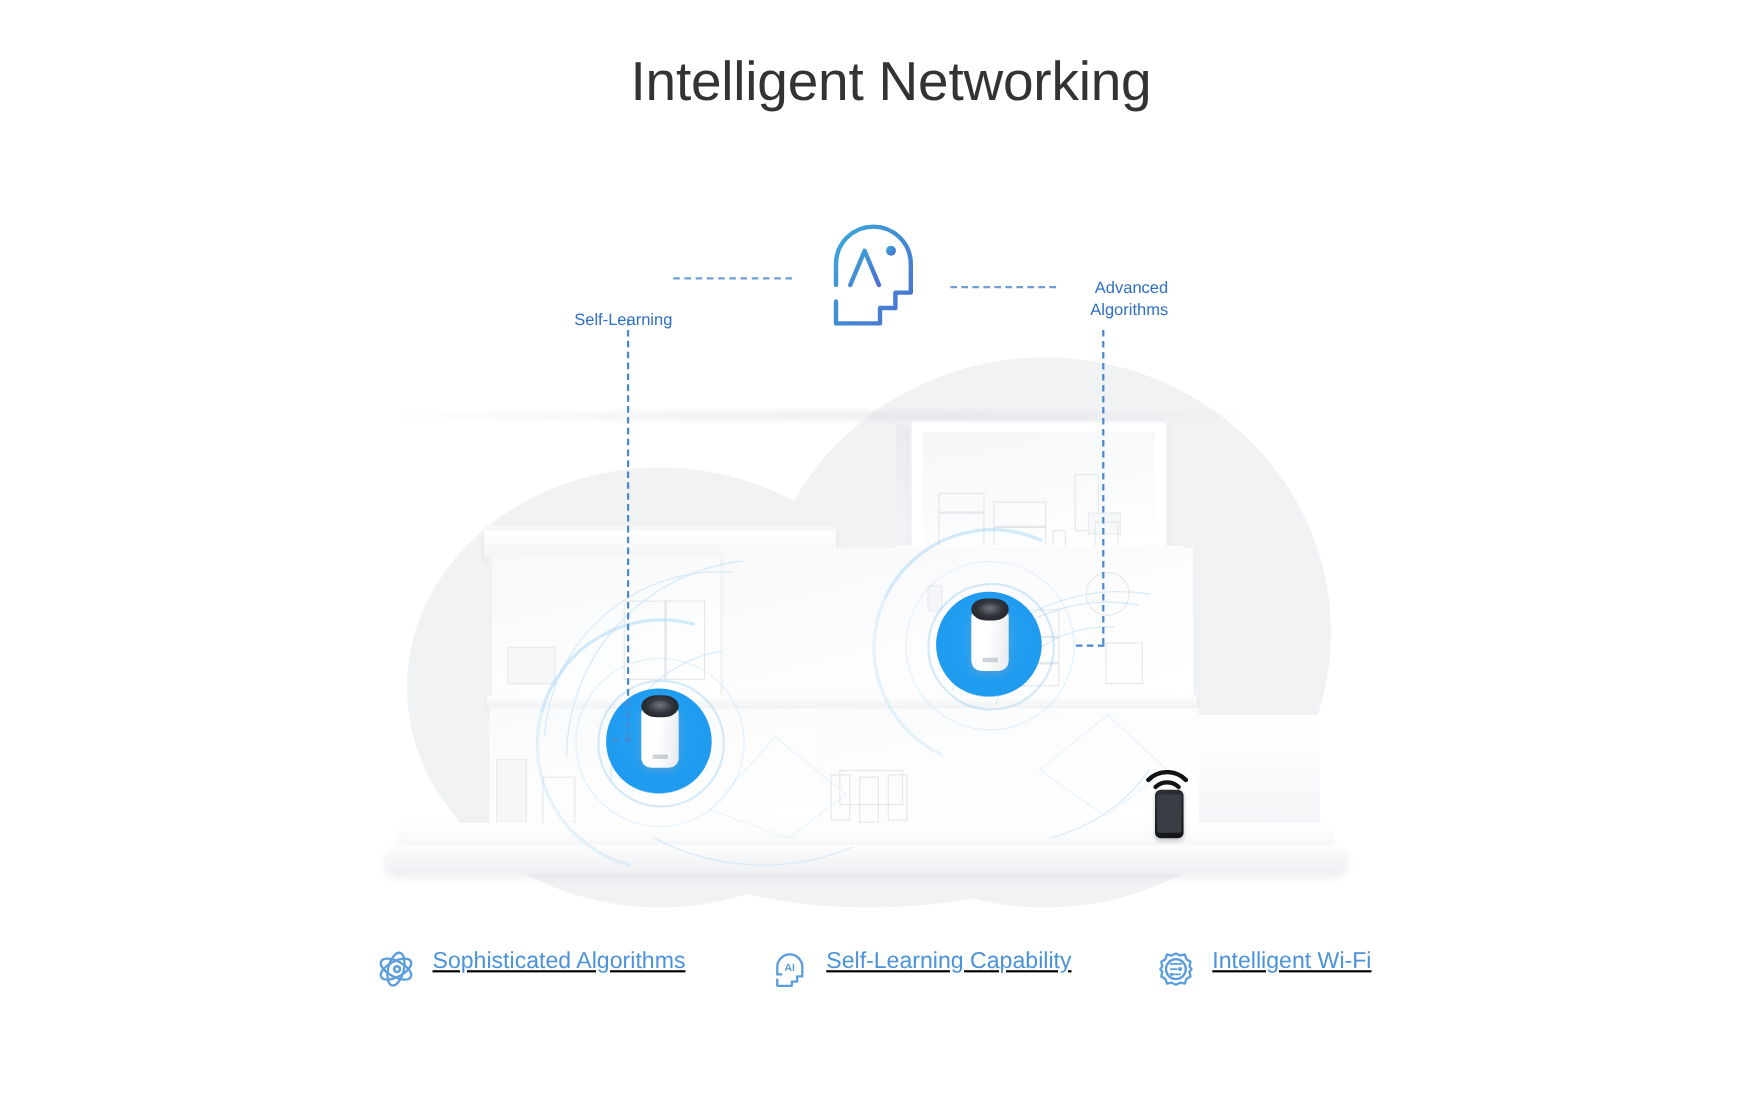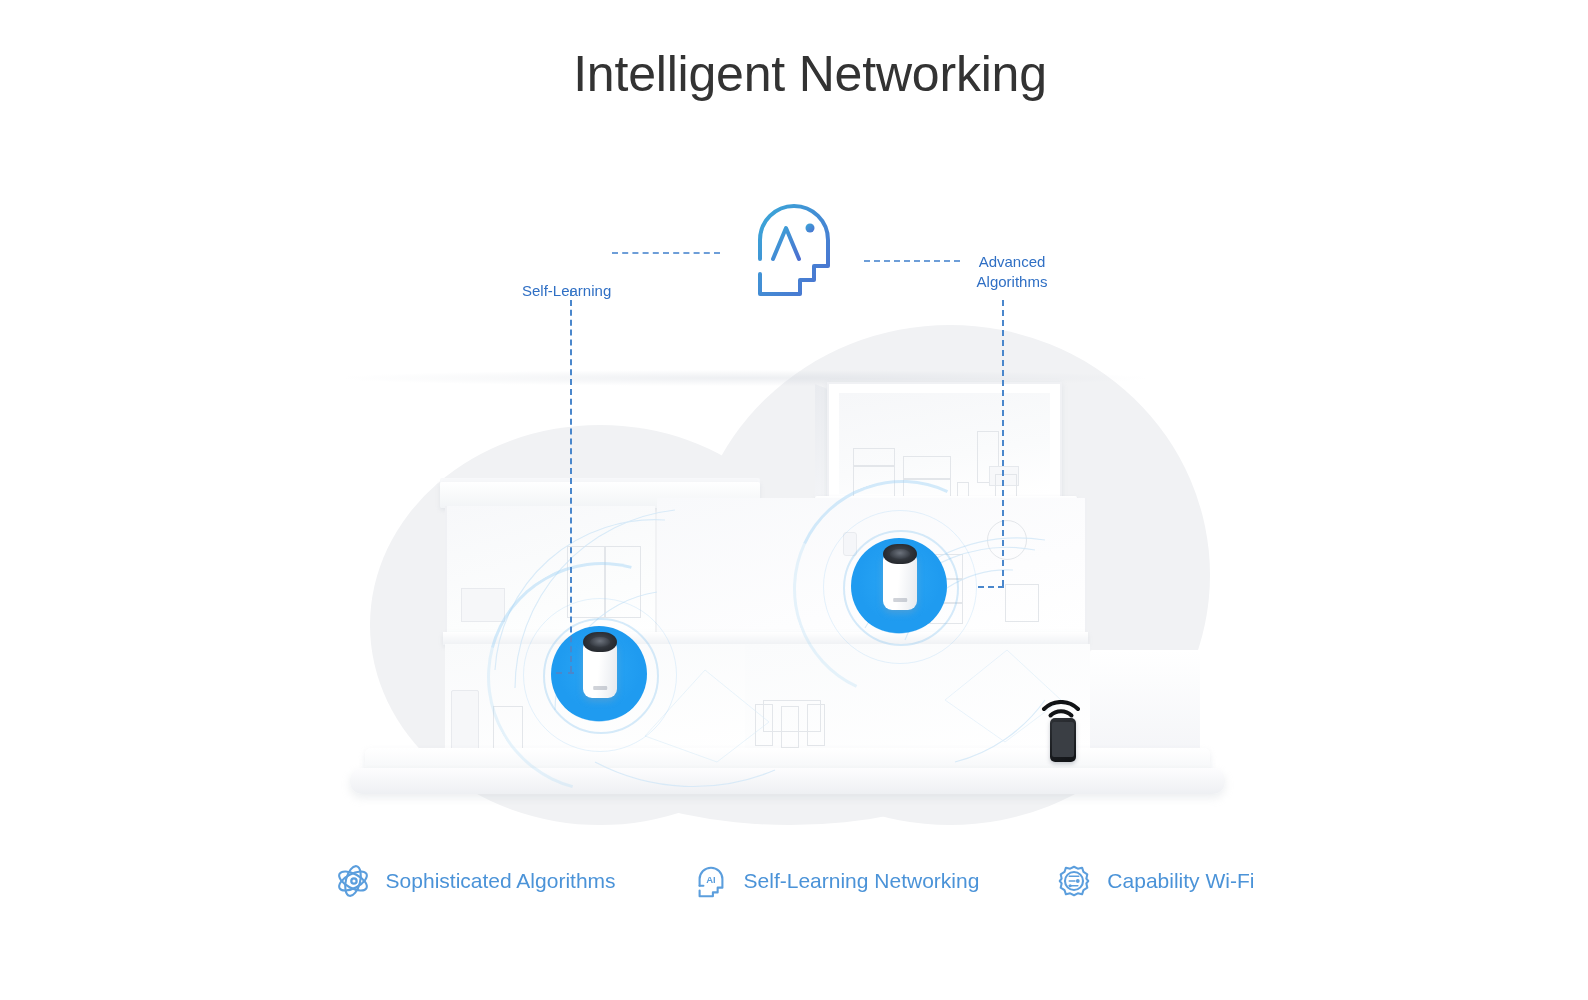--- a/index.html
+++ b/index.html
@@ -268,21 +268,21 @@
 
   
   .conn-label {
     position: absolute;
     font-size: 15px;
     line-height: 20px;
     color: #2f6fc4;
     white-space: pre-line;
   }
   .label-left  { left: 522px; top: 261px; text-align: right; margin-top: 20px; }
-  .label-right { left: 962px; top: 252px; text-align: center; width: 100px; }
+  .label-right { left: 962px; top: 252px; text-align: right; width: 100px; }
 
   .dash-h {
     position: absolute;
     height: 0;
     border-top: 2px dashed #6d9ed8;
   }
   .dash-v {
     position: absolute;
     width: 0;
     border-left: 2px dashed #4a87cc;
@@ -299,22 +299,22 @@
     left: 0;
     top: 862px;
     width: 1588px;
     display: flex;
     justify-content: center;
     align-items: center;
     gap: 76px;
   }
   .feature {
     display: flex;
-    align-items: center;
     gap: 14px;
+    text-decoration: underline;
   }
   .feature-icon {
     width: 38px;
     height: 38px;
     flex: none;
     display: block;
   }
   .feature-label {
     font-size: 21px;
     color: #4b93d8;
@@ -505,35 +505,35 @@
     </div>
 
     <div class="feature">
       <svg class="feature-icon" viewBox="0 0 40 40">
         <g fill="none" stroke="#5b9edd" stroke-width="2.2" stroke-linejoin="round" stroke-linecap="round">
           <path d="M 8 25 L 8 18 A 12 12 0 0 1 32 18 L 32 27 L 27 27 L 27 32 L 22 32 L 22 36 L 8 36 L 8 30"></path>
           <path d="M 8 25 L 12 25"></path>
         </g>
         <text x="20" y="22" font-family="Liberation Sans, sans-serif" font-size="10" font-weight="bold" fill="#5b9edd" text-anchor="middle">AI</text>
       </svg>
-      <span class="feature-label">Self-Learning Networking</span>
+      <span class="feature-label">Self-Learning Capability</span>
     </div>
 
     <div class="feature">
       <svg class="feature-icon" viewBox="0 0 40 40">
         <g fill="none" stroke="#5b9edd" stroke-width="2.2" stroke-linejoin="round">
           <path d="M20 5 L24 7 L28.5 6 L30 10.5 L34 13 L33 17.5 L35 20 L33 22.5 L34 27 L30 29.5 L28.5 34 L24 33 L20 35 L16 33 L11.5 34 L10 29.5 L6 27 L7 22.5 L5 20 L7 17.5 L6 13 L10 10.5 L11.5 6 L16 7 Z"></path>
           <circle cx="20" cy="20" r="9.5"></circle>
         </g>
         <g fill="none" stroke="#5b9edd" stroke-width="1.6" stroke-linecap="round">
           <path d="M15 15 L 25 15"></path>
           <path d="M15 20 L 21 20"></path>
           <path d="M15 25 L 24 25"></path>
         </g>
         <circle cx="24" cy="20" r="2" fill="#5b9edd"></circle>
         <circle cx="16" cy="25" r="1.6" fill="#5b9edd"></circle>
       </svg>
-      <span class="feature-label">Capability Wi-Fi</span>
+      <span class="feature-label">Intelligent Wi-Fi</span>
     </div>
 
   </div>
 
 </div>
 
 </body></html>

